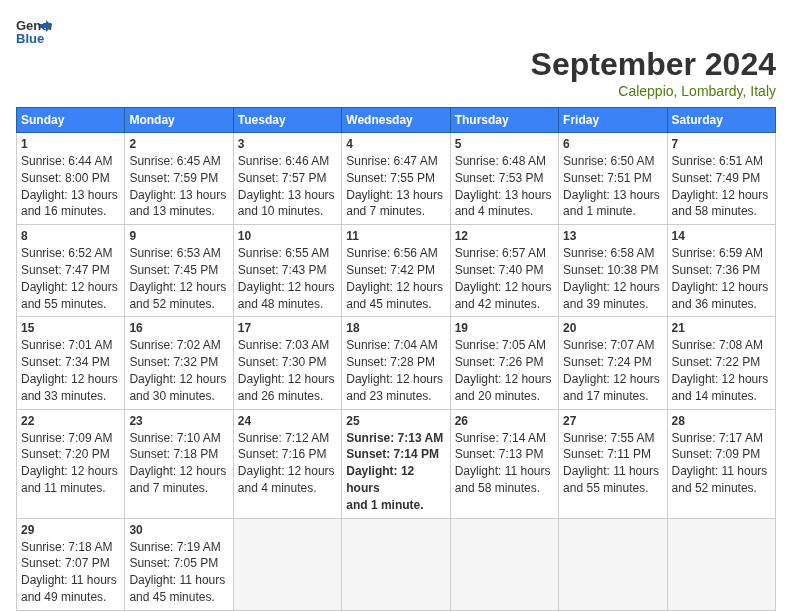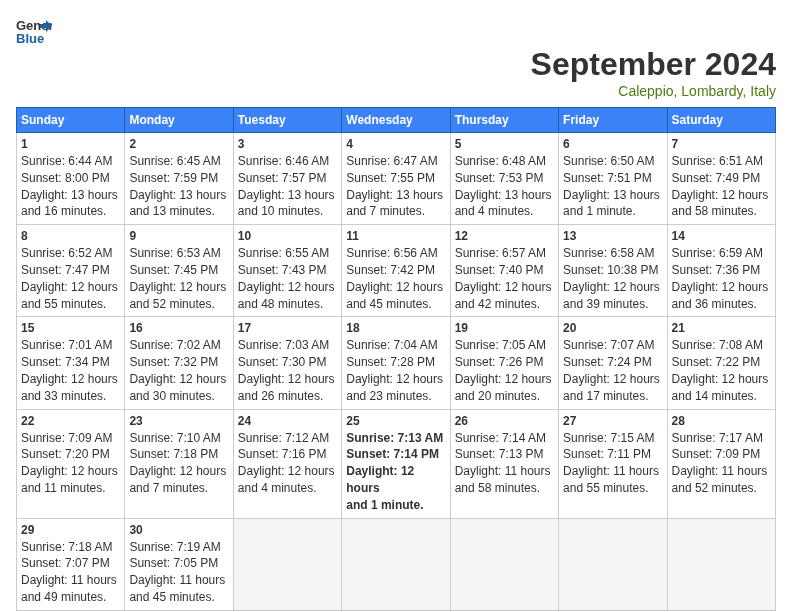--- a/index.html
+++ b/index.html
@@ -291,21 +291,21 @@
         </td>
         <td>
           <span class="day-num">26</span>
           <div class="day-info" style="white-space: pre-line;">Sunrise: 7:14 AM
 Sunset: 7:13 PM
 Daylight: 11 hours
 and 58 minutes.</div>
         </td>
         <td>
           <span class="day-num">27</span>
-          <div class="day-info" style="white-space: pre-line;">Sunrise: 7:15 AM
+          <div class="day-info" style="white-space: pre-line;">Sunrise: 7:55 AM
 Sunset: 7:11 PM
 Daylight: 11 hours
 and 55 minutes.</div>
         </td>
         <td>
           <span class="day-num">28</span>
           <div class="day-info" style="white-space: pre-line;">Sunrise: 7:17 AM
 Sunset: 7:09 PM
 Daylight: 11 hours
 and 52 minutes.</div>

